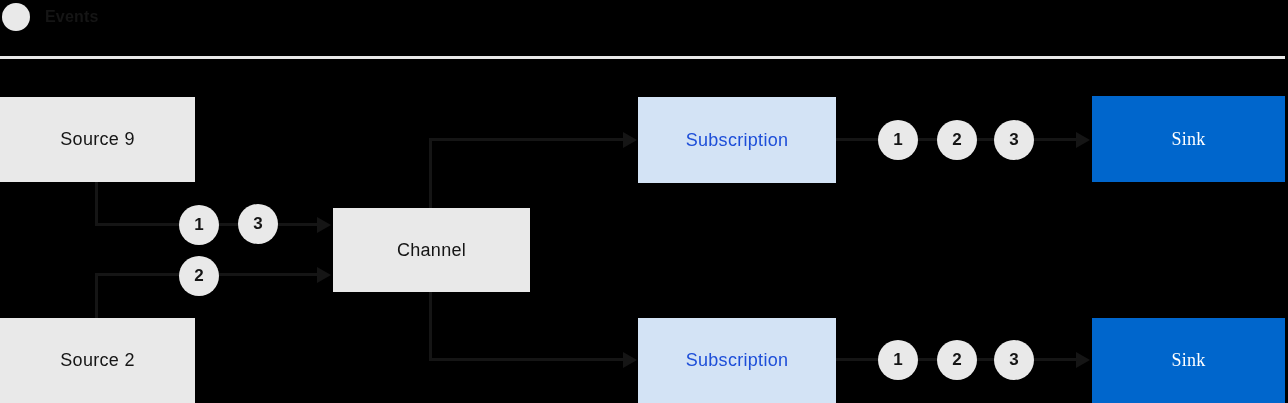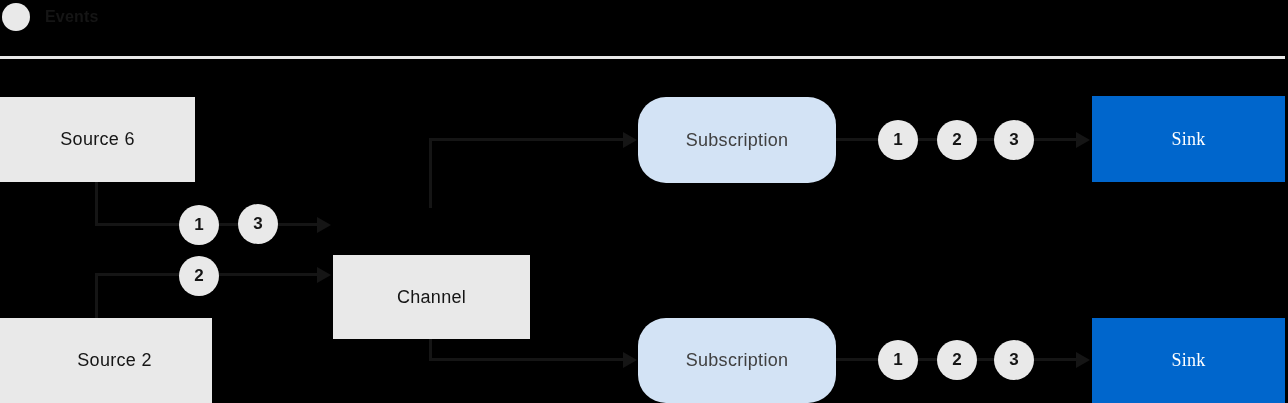--- a/index.html
+++ b/index.html
@@ -41,26 +41,26 @@
   .node {
     position: absolute;
     display: flex;
     align-items: center;
     justify-content: center;
     font-size: 18px;
     font-weight: 500;
     letter-spacing: 0.3px;
   }
   .node-gray  { background: #e9e9e9; color: #151515; }
-  .node-lblue { background: #d3e3f5; color: #404040; border-radius: 28px; }
+  .node-lblue { background: #d3e3f5; color: #1d4ed8; }
   .node-blue  { background: #0066cc; color: #ffffff; font-family: Liberation Serif, serif; }
 
   .n-source1 { left: 0;     top: 97px;  width: 195px; height: 85px; }
-  .n-source2 { left: 0;     top: 318px; width: 195px; height: 85px; padding-left: 17px; }
-  .n-channel { left: 333px; top: 208px; width: 197px; height: 84px; margin-top: 47px; }
+  .n-source2 { left: 0;     top: 318px; width: 195px; height: 85px; }
+  .n-channel { left: 333px; top: 208px; width: 197px; height: 84px; }
   .n-sub1    { left: 638px; top: 97px;  width: 198px; height: 86px; }
   .n-sub2    { left: 638px; top: 318px; width: 198px; height: 85px; }
   .n-sink1   { left: 1092px; top: 96px;  width: 193px; height: 86px; }
   .n-sink2   { left: 1092px; top: 318px; width: 193px; height: 85px; }
 
   
   .line {
     position: absolute;
     background: #151515;
   }
@@ -111,21 +111,21 @@
   <div class="line" style="left:429px; top:358px; width:194px; height:3px;"></div>
   <div class="arrowhead" style="left:623px; top:352px;"></div>
 
   <div class="line" style="left:836px; top:138px; width:240px; height:3px;"></div>
   <div class="arrowhead" style="left:1076px; top:132px;"></div>
 
   <div class="line" style="left:836px; top:358px; width:240px; height:3px;"></div>
   <div class="arrowhead" style="left:1076px; top:352px;"></div>
 
   <div class="node node-gray n-source1">
-    <span>Source 6</span>
+    <span>Source 9</span>
   </div>
   <div class="node node-gray n-source2">
     <span>Source 2</span>
   </div>
   <div class="node node-gray n-channel">
     <span>Channel</span>
   </div>
   <div class="node node-lblue n-sub1">
     <span>Subscription</span>
   </div>

